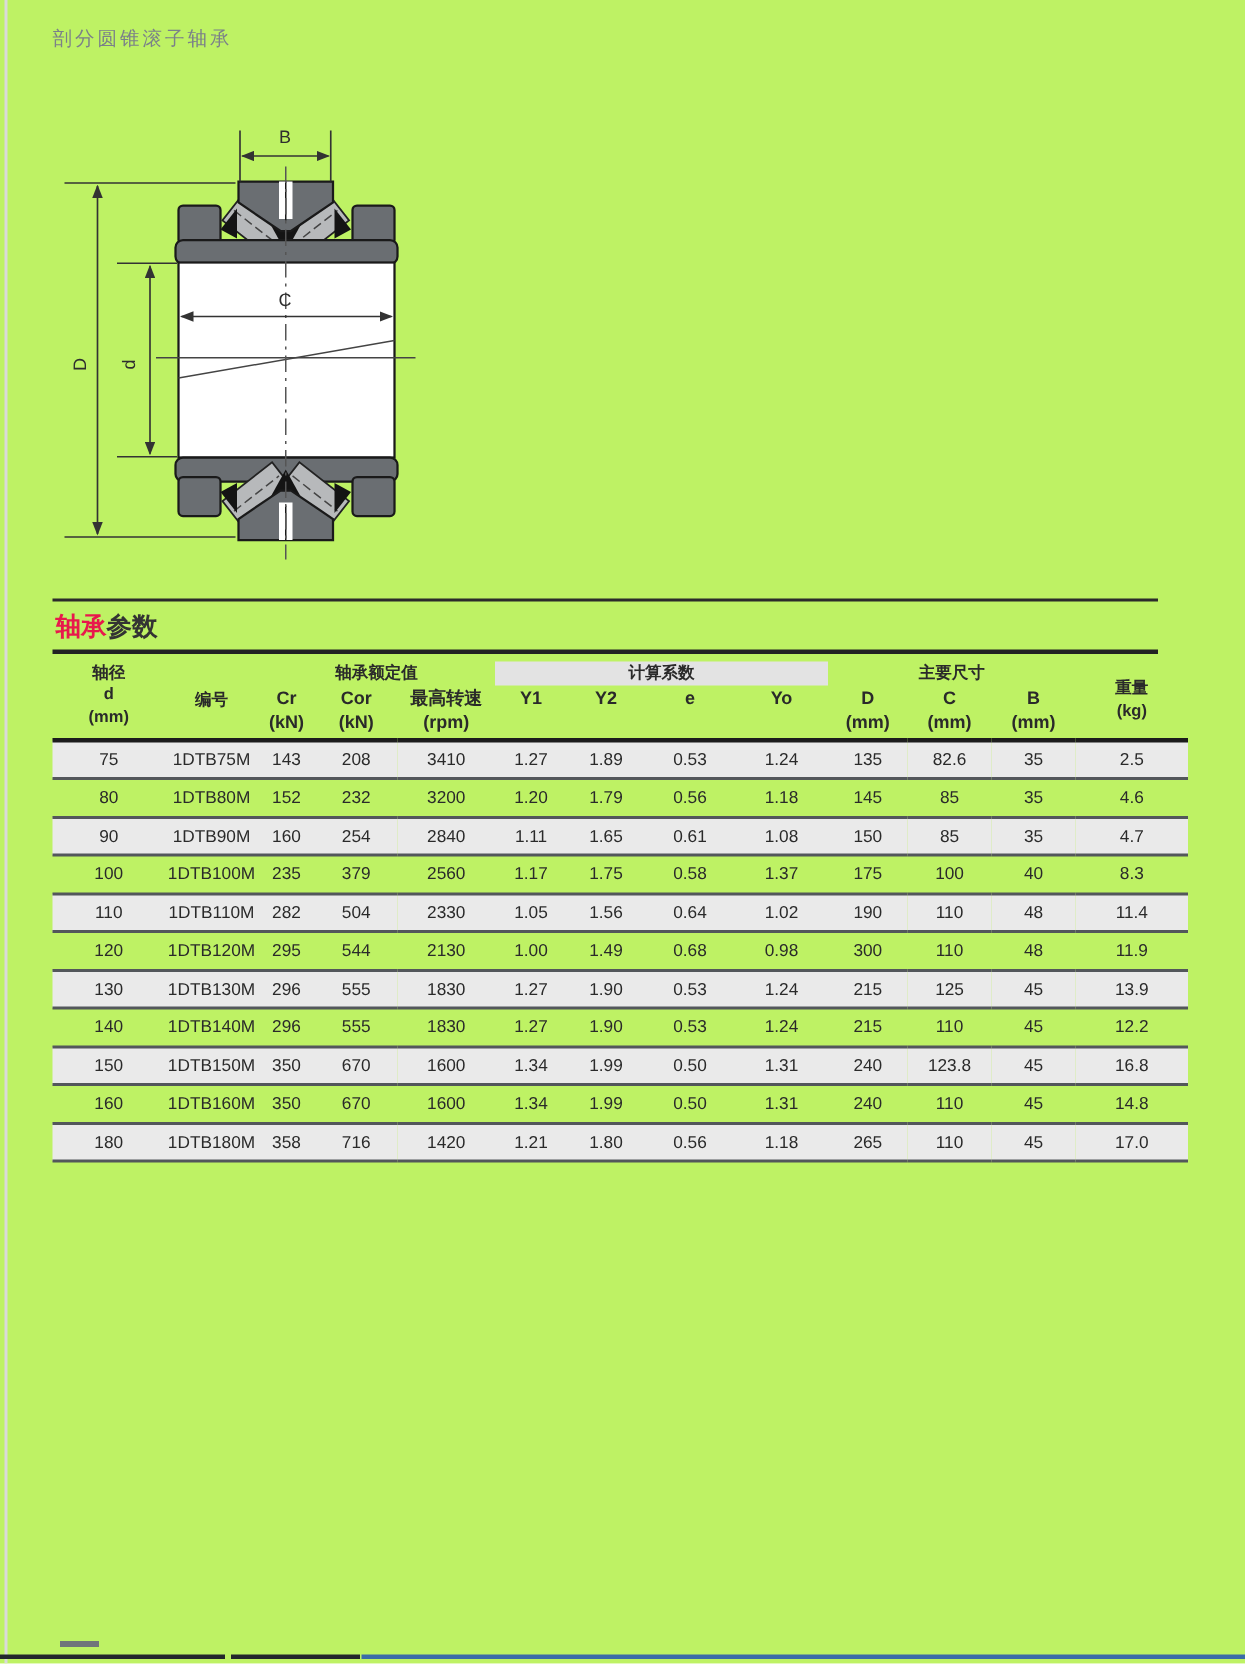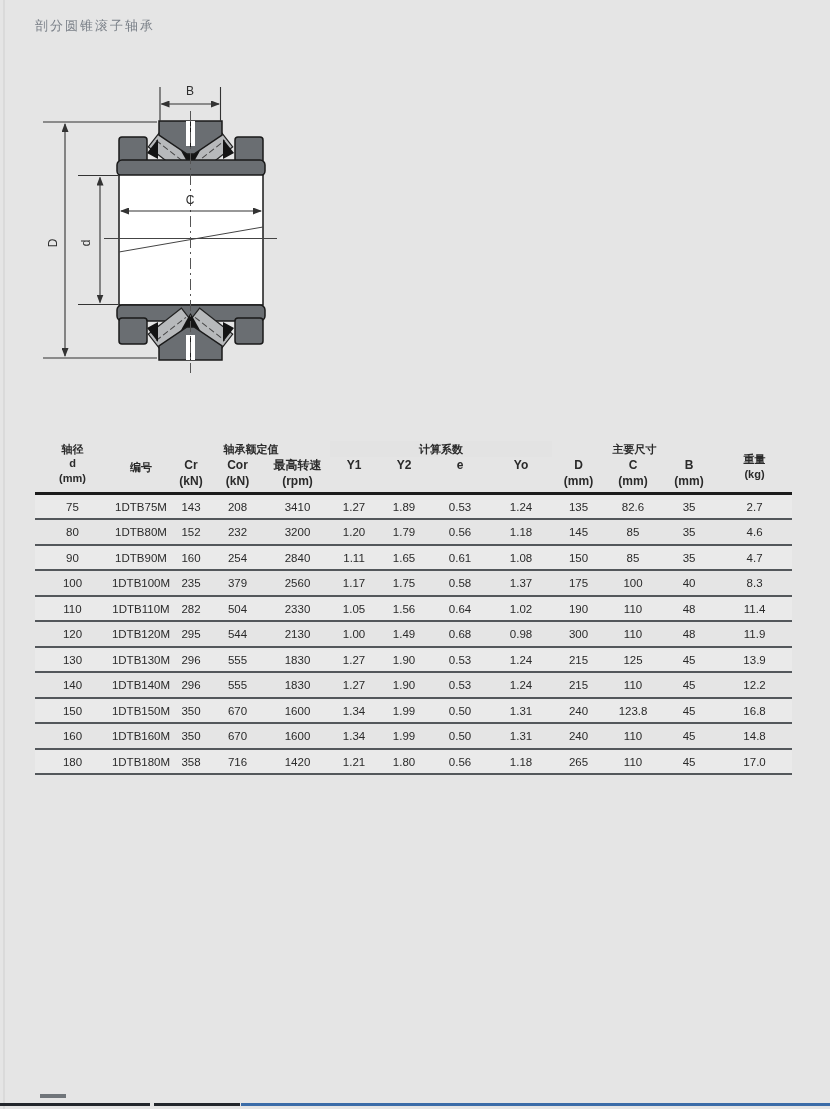--- a/index.html
+++ b/index.html
@@ -8,21 +8,21 @@
     --ink:#2a2a2a;
     --line-dark:#1c1c1c;
     --row-line:#53575b;
     --row-alt:#eaeaea;
     --metal-dark:#6a6e72;
     --metal-light:#b7b9bb;
   }
   *{box-sizing:border-box;margin:0;padding:0;}
   html,body{background:#ffffff;}
   body{font-family:"Liberation Sans", sans-serif;color:var(--ink);}
-  .page{position:relative;width:830px;height:1109px;background:#e5e5e5;overflow:hidden;}
+  .page{position:relative;width:830px;height:1109px;background:#bef264;overflow:hidden;}
   .left-border{position:absolute;left:3px;top:0;width:2px;height:100%;background:#dadada;}
   .doc-title{position:absolute;left:35px;top:17px;font-size:13px;letter-spacing:2px;color:#7b8189;}
   .diagram{position:absolute;left:30px;top:75px;width:290px;height:300px;}
   .section-header{position:absolute;left:35px;top:399px;width:737px;
     border-top:2px solid #2b2b2b;border-bottom:3px solid #232323;padding:5px 0 4px 2px;}
   .section-header .t{font-size:17px;font-weight:bold;color:#333;}
   .section-header .t .accent{color:var(--accent-red);}
   .param-table{position:absolute;left:35px;top:441px;width:757px;}
   table{border-collapse:collapse;table-layout:fixed;width:757px;font-size:11.5px;color:var(--ink);}
   thead th{font-weight:bold;font-size:12px;line-height:1.3;text-align:center;padding:1px 0;}
@@ -118,20 +118,23 @@
     <line x1="48" y1="229.5" x2="88" y2="229.5" stroke="#333" stroke-width="1.1"></line>
     <line x1="70" y1="102.5" x2="70" y2="227.5" stroke="#333" stroke-width="1.1" marker-start="url(#arr)" marker-end="url(#arr)"></line>
     <text x="60" y="168" text-anchor="middle" transform="rotate(-90 60 168)">d</text>
 
     <line x1="13" y1="47" x2="127" y2="47" stroke="#333" stroke-width="1.1"></line>
     <line x1="13" y1="283" x2="127" y2="283" stroke="#333" stroke-width="1.1"></line>
     <line x1="35" y1="49" x2="35" y2="281" stroke="#333" stroke-width="1.1" marker-start="url(#arr)" marker-end="url(#arr)"></line>
     <text x="27" y="168" text-anchor="middle" transform="rotate(-90 27 168)">D</text>
   </svg>
 
+  <div class="section-header">
+    <span class="t"><span class="accent">轴承</span><span>参数</span></span>
+  </div>
 
   <div class="param-table">
     <table>
       <colgroup>
         <col style="width:75px">
           <col style="width:62px">
           <col style="width:38px">
         <col style="width:55px">
           <col style="width:65px">
           <col style="width:48px">
@@ -181,21 +184,21 @@
             <td>143</td>
             <td>208</td>
             <td>3410</td>
             <td>1.27</td>
             <td>1.89</td>
             <td>0.53</td>
             <td>1.24</td>
             <td>135</td>
             <td>82.6</td>
             <td>35</td>
-            <td>2.7</td>
+            <td>2.5</td>
           </tr>
           <tr>
             <td>80</td>
             <td>1DTB80M</td>
             <td>152</td>
             <td>232</td>
             <td>3200</td>
             <td>1.20</td>
             <td>1.79</td>
             <td>0.56</td>

